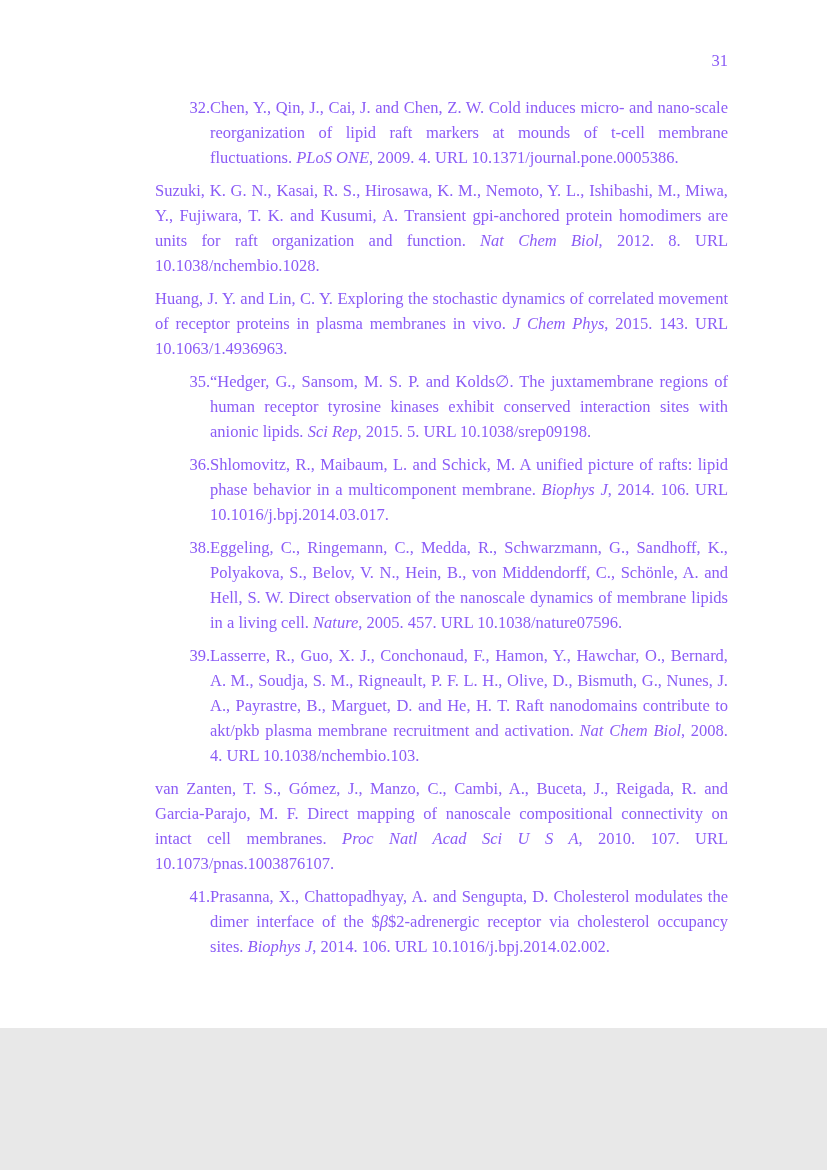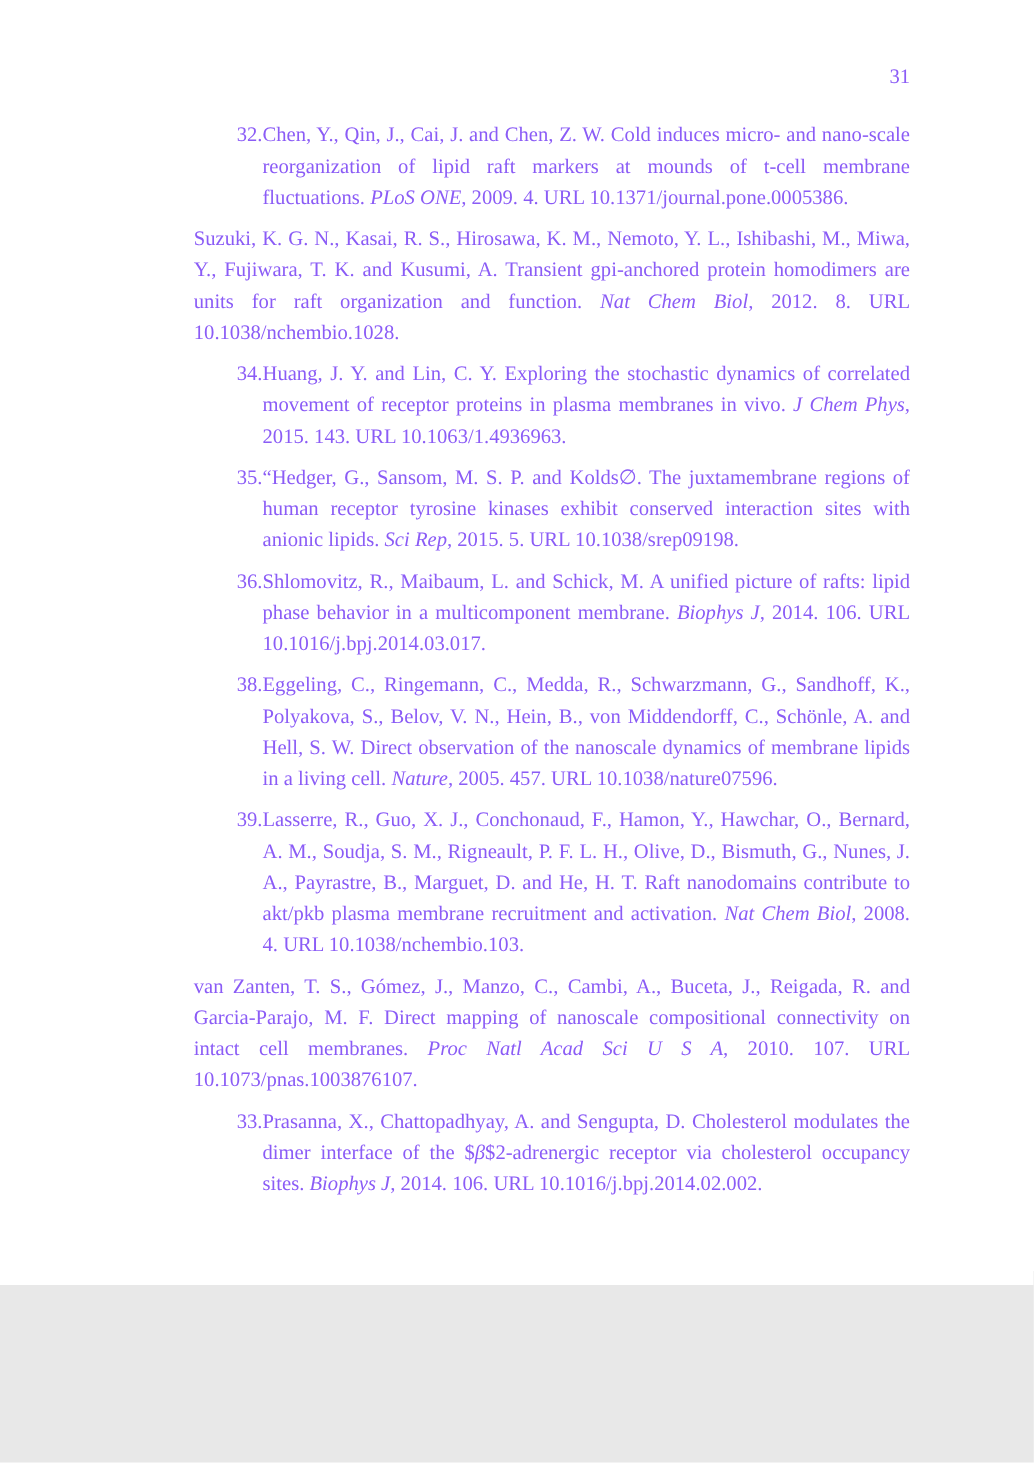--- a/index.html
+++ b/index.html
@@ -56,21 +56,20 @@
   <div class="page-number">31</div>
   <div class="references">
       <div class="ref-item">
         <span class="ref-num">32.</span>
         <span class="ref-text"><span>Chen, Y., Qin, J., Cai, J. and Chen, Z. W.  Cold induces micro- and nano-scale reorganization of lipid raft markers at mounds of t-cell membrane fluctuations. </span><span class="it">PLoS ONE</span><span>, 2009. 4.  URL 10.1371/journal.pone.0005386.</span></span>
       </div>
       <div class="ref-item">
         <span class="ref-text"><span>Suzuki, K. G. N., Kasai, R. S., Hirosawa, K. M., Nemoto, Y. L., Ishibashi, M., Miwa, Y., Fujiwara, T. K. and Kusumi, A.  Transient gpi-anchored protein homodimers are units for raft organization and function. </span><span class="it">Nat Chem Biol</span><span>, 2012. 8.  URL 10.1038/nchembio.1028.</span></span>
       </div>
       <div class="ref-item">
-        <span class="ref-num">34.</span>
         <span class="ref-text"><span>Huang, J. Y. and Lin, C. Y.  Exploring the stochastic dynamics of correlated movement of receptor proteins in plasma membranes in vivo.  </span><span class="it">J Chem Phys</span><span>, 2015. 143.  URL 10.1063/1.4936963.</span></span>
       </div>
       <div class="ref-item">
         <span class="ref-num">35.</span>
         <span class="ref-text"><span>“Hedger, G., Sansom, M. S. P. and Kolds∅.   The juxtamembrane regions of human receptor tyrosine kinases exhibit conserved interaction sites with anionic lipids. </span><span class="it">Sci Rep</span><span>, 2015. 5.  URL 10.1038/srep09198.</span></span>
       </div>
       <div class="ref-item">
         <span class="ref-num">36.</span>
         <span class="ref-text"><span>Shlomovitz, R., Maibaum, L. and Schick, M.  A unified picture of rafts: lipid phase behavior in a multicomponent membrane.  </span><span class="it">Biophys J</span><span>, 2014. 106.  URL 10.1016/j.bpj.2014.03.017.</span></span>
       </div>
@@ -79,17 +78,17 @@
         <span class="ref-text"><span>Eggeling, C., Ringemann, C., Medda, R., Schwarzmann, G., Sandhoff, K., Polyakova, S., Belov, V. N., Hein, B., von Middendorff, C., Schönle, A. and Hell, S. W.  Direct observation of the nanoscale dynamics of membrane lipids in a living cell. </span><span class="it">Nature</span><span>, 2005. 457.  URL 10.1038/nature07596.</span></span>
       </div>
       <div class="ref-item">
         <span class="ref-num">39.</span>
         <span class="ref-text"><span>Lasserre, R., Guo, X. J., Conchonaud, F., Hamon, Y., Hawchar, O., Bernard, A. M., Soudja, S. M., Rigneault, P. F. L. H., Olive, D., Bismuth, G., Nunes, J. A., Payrastre, B., Marguet, D. and He, H. T.  Raft nanodomains contribute to akt/pkb plasma membrane recruitment and activation.  </span><span class="it">Nat Chem Biol</span><span>, 2008. 4.  URL 10.1038/nchembio.103.</span></span>
       </div>
       <div class="ref-item">
         <span class="ref-text"><span>van Zanten, T. S., Gómez, J., Manzo, C., Cambi, A., Buceta, J., Reigada, R. and Garcia-Parajo, M. F.   Direct mapping of nanoscale compositional connectivity on intact cell membranes.  </span><span class="it">Proc Natl Acad Sci U S A</span><span>, 2010. 107.  URL 10.1073/pnas.1003876107.</span></span>
       </div>
       <div class="ref-item">
-        <span class="ref-num">33.</span>
+        <span class="ref-num">41.</span>
         <span class="ref-text"><span>Prasanna, X., Chattopadhyay, A. and Sengupta, D.  Cholesterol modulates the dimer interface of the $</span><span class="it">β</span><span>$2-adrenergic receptor via cholesterol occupancy sites. </span><span class="it">Biophys J</span><span>, 2014. 106.  URL 10.1016/j.bpj.2014.02.002.</span></span>
       </div>
     </div>
 </div>
 
 </body></html>

